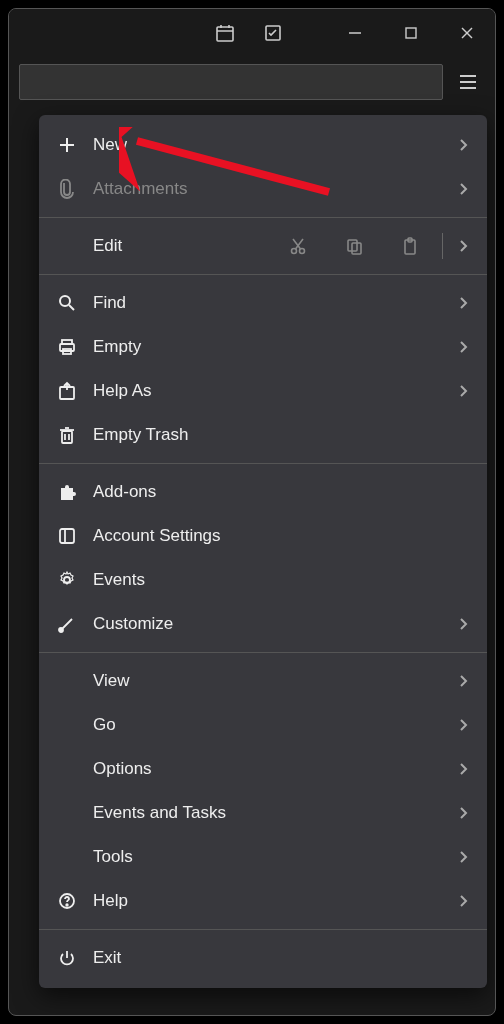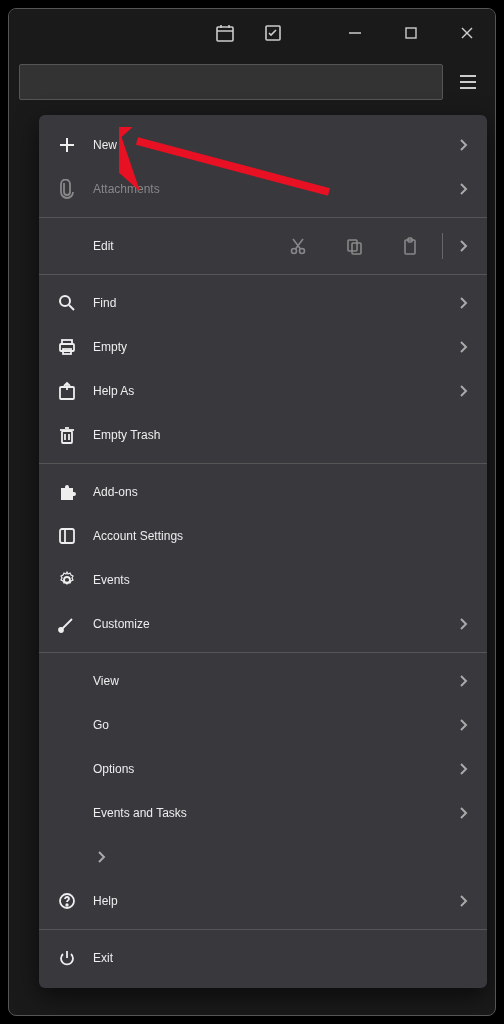--- a/index.html
+++ b/index.html
@@ -76,21 +76,21 @@
       border-radius: 6px;
       box-shadow: 0 8px 24px rgba(0,0,0,0.6);
       padding: 8px 0;
     }
     .menu-item {
       height: 44px;
       display: flex;
       align-items: center;
       padding: 0 16px 0 14px;
       color: #eee;
-      font-size: 12px;
+      font-size: 17px;
       position: relative;
     }
     .menu-item.disabled { color: #888; }
     .menu-item .mi-icon {
       width: 28px;
       height: 24px;
       display: flex;
       align-items: center;
       justify-content: center;
       margin-right: 12px;
@@ -110,21 +110,21 @@
       height: 1px;
       background: #555;
       margin: 6px 0;
     }
     .edit-row {
       height: 44px;
       display: flex;
       align-items: center;
       padding: 0 16px 0 14px;
       color: #eee;
-      font-size: 12px;
+      font-size: 17px;
     }
     .edit-row .mi-icon { width: 28px; margin-right: 12px; visibility: hidden; }
     .edit-row .mi-label { flex: 1; }
     .edit-row .ed-btn {
       width: 56px;
       height: 36px;
       display: flex;
       align-items: center;
       justify-content: center;
       color: #888;
@@ -416,20 +416,21 @@
       <span class="mi-label">Events and Tasks</span>
       <span class="mi-chevron">
         <svg width="10" height="14" viewBox="0 0 10 14" fill="none" stroke="currentColor" stroke-width="2">
             <polyline points="3,2 8,7 3,12"></polyline>
           </svg>
       </span>
     </div>
 
     <div class="menu-item">
       <span class="mi-icon blank"></span>
+      <span class="mi-label">Tools</span>
       <span class="mi-chevron">
         <svg width="10" height="14" viewBox="0 0 10 14" fill="none" stroke="currentColor" stroke-width="2">
             <polyline points="3,2 8,7 3,12"></polyline>
           </svg>
       </span>
     </div>
 
     <div class="menu-item">
       <span class="mi-icon">
         <svg width="20" height="20" viewBox="0 0 20 20" fill="none" stroke="currentColor" stroke-width="1.8">

